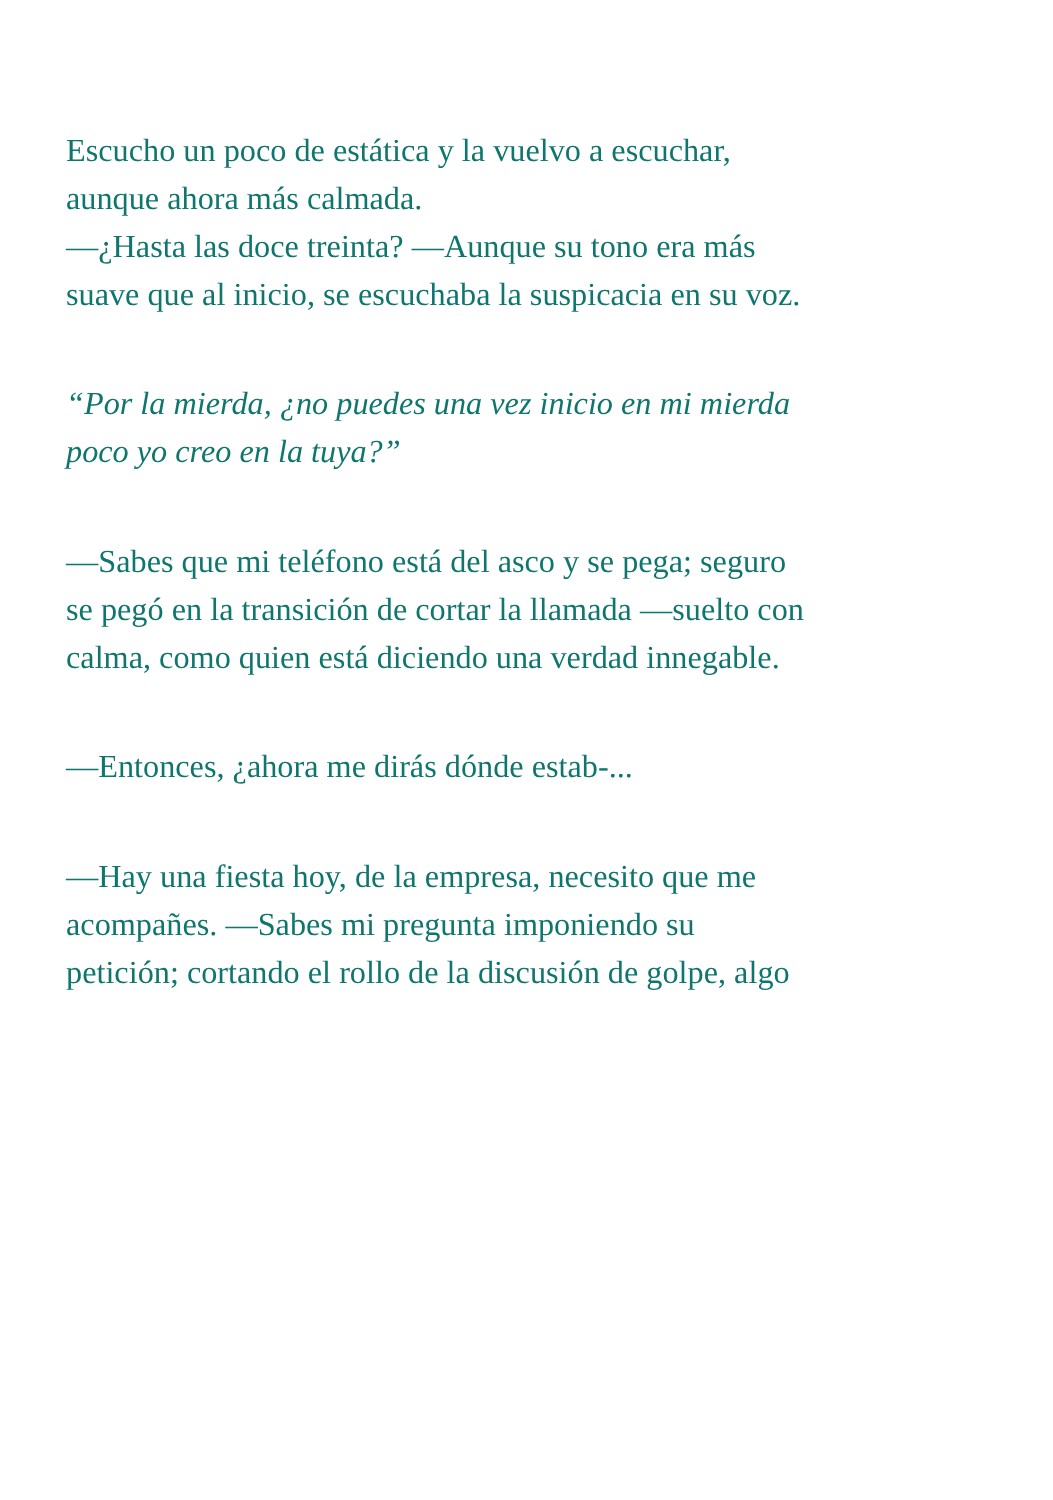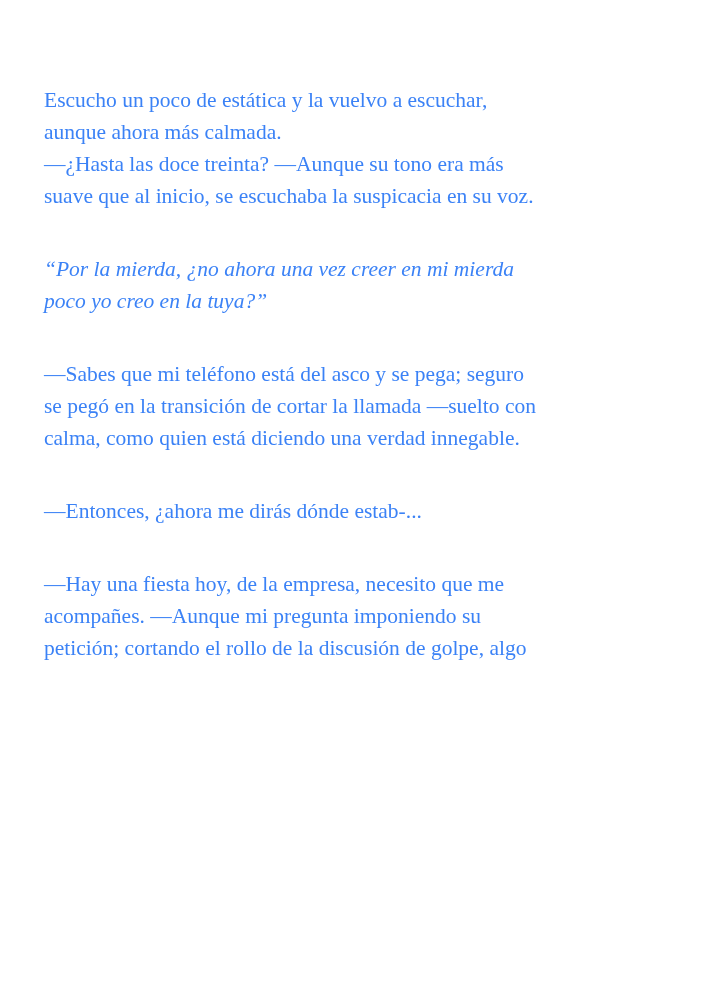--- a/index.html
+++ b/index.html
@@ -14,21 +14,21 @@
       overflow: hidden;
     }
     .page {
       position: absolute;
       left: 44px;
       top: 84px;
       width: 620px;
       font-family: "Liberation Serif", serif;
       font-size: 21.5px;
       line-height: 32px;
-      color: #3b82f6;
+      color: #0f766e;
     }
     .line {
       display: block;
       white-space: nowrap;
     }
     .para {
       margin: 0;
       padding: 0;
     }
     .italic { font-style: italic; }
@@ -42,21 +42,21 @@
   <div class="para">
     <span class="line">Escucho un poco de estática y la vuelvo a escuchar,</span>
     <span class="line">aunque ahora más calmada.</span>
     <span class="line">—¿Hasta las doce treinta? —Aunque su tono era más</span>
     <span class="line">suave que al inicio, se escuchaba la suspicacia en su voz.</span>
   </div>
 
   <div class="gap"></div>
 
   <div class="para italic">
-    <span class="line">“Por la mierda, ¿no ahora una vez creer en mi mierda</span>
+    <span class="line">“Por la mierda, ¿no puedes una vez inicio en mi mierda</span>
     <span class="line">poco yo creo en la tuya?”</span>
   </div>
 
   <div class="gap"></div>
 
   <div class="para">
     <span class="line">—Sabes que mi teléfono está del asco y se pega; seguro</span>
     <span class="line">se pegó en la transición de cortar la llamada —suelto con</span>
     <span class="line">calma, como quien está diciendo una verdad innegable.</span>
   </div>
@@ -64,20 +64,20 @@
   <div class="gap"></div>
 
   <div class="para">
     <span class="line">—Entonces, ¿ahora me dirás dónde estab-...</span>
   </div>
 
   <div class="gap"></div>
 
   <div class="para">
     <span class="line">—Hay una fiesta hoy, de la empresa, necesito que me</span>
-    <span class="line">acompañes. —Aunque mi pregunta imponiendo su</span>
+    <span class="line">acompañes. —Sabes mi pregunta imponiendo su</span>
     <span class="line">petición; cortando el rollo de la discusión de golpe, algo</span>
   </div>
 
   <div class="gap"></div>
 
 
 </div>
 
 </body></html>

